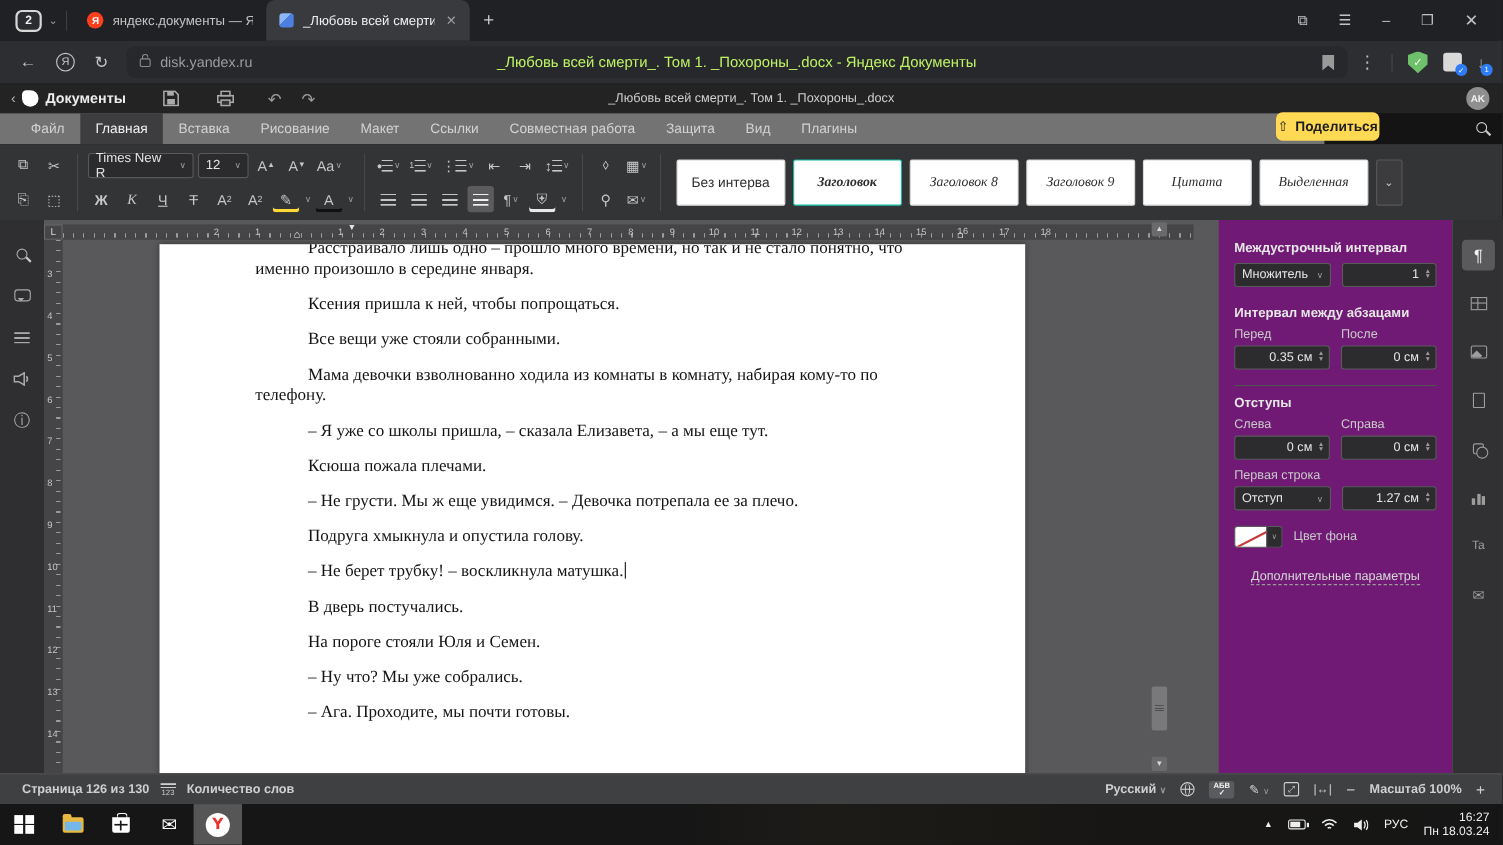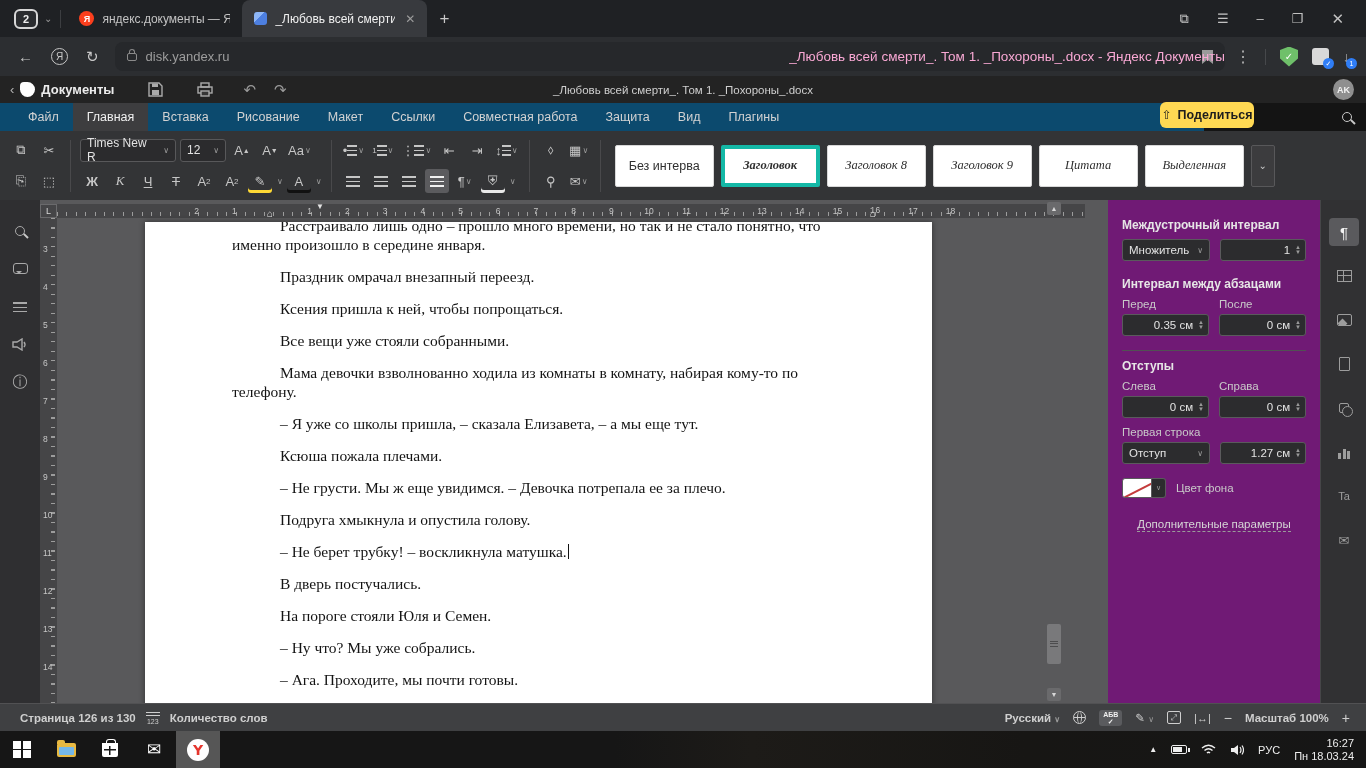--- a/index.html
+++ b/index.html
@@ -28,21 +28,21 @@
 
   
   #addrbar { left:0; top:37px; width:1366px; height:39px; background:#2c2e31; display:flex; align-items:center; }
   .nav-ic { color:#c7c7c7; font-size:15px; margin-left:18px; }
   .ya-nav { width:17px; height:17px; border-radius:50%; border:1.5px solid #c7c7c7; color:#c7c7c7; font-size:10px;
     display:flex; align-items:center; justify-content:center; margin-left:18px; }
   #urlpill { flex:1; height:29px; margin:0 10px 0 16px; background:#26282b; border-radius:8px; display:flex; align-items:center; position:relative; }
   .lock { width:10px; height:8px; border:1.5px solid #8a8a8a; border-radius:2px; margin-left:12px; position:relative; }
   .lock:before { content:""; position:absolute; left:1.5px; top:-5px; width:4px; height:4px; border:1.5px solid #8a8a8a; border-bottom:none; border-radius:3px 3px 0 0; }
   #url-host { color:#9d9d9d; font-size:13px; margin-left:9px; }
-  #url-title { position:absolute; left:0; right:0; text-align:right; color:#f9a8d4; font-size:13.5px; pointer-events:none; }
+  #url-title { position:absolute; left:0; right:0; text-align:center; color:#bef264; font-size:13.5px; pointer-events:none; }
   .bm-flag { margin-left:auto; margin-right:12px; }
   .addr-right { display:flex; align-items:center; gap:14px; padding-right:16px; color:#b9b9b9; }
   .shield { width:18px; height:20px; background:#6fc06a; clip-path:polygon(50% 0,100% 18%,100% 60%,50% 100%,0 60%,0 18%);
     display:flex; align-items:center; justify-content:center; color:#fff; font-size:10px; }
   .ext-ic { width:17px; height:17px; background:#d9d9d9; border-radius:3px; position:relative; }
   .badge-blue { position:absolute; right:-5px; bottom:-4px; width:11px; height:11px; border-radius:50%; background:#2f7df6;
     color:#fff; font-size:7px; display:flex; align-items:center; justify-content:center; }
   .dl-ic { position:relative; color:#b9b9b9; font-size:14px; }
 
   
@@ -50,21 +50,21 @@
   .back-ch { color:#b2b2b2; font-size:13px; margin-left:10px; }
   .docs-logo { width:15px; height:15px; background:#fff; border-radius:4px 50% 50% 50%; margin:0 6px; }
   #brand { font-size:13px; font-weight:700; color:#ececec; }
   .hdr-ic { margin-left:34px; opacity:.85; }
   .undo-redo { color:#9a9a9a; font-size:15px; margin-left:30px; }
   #doc-title { position:absolute; left:400px; right:400px; text-align:center; font-size:11.5px; color:#cfcfcf; white-space:nowrap; }
   .avatar { position:absolute; right:12px; top:3px; width:21px; height:21px; border-radius:50%; background:#8f8f8f;
     color:#f2f2f2; font-size:9px; font-weight:700; display:flex; align-items:center; justify-content:center; }
 
   
-  #menubar { left:0; top:103px; width:1204px; height:28px; background:#0c4a6e; display:flex; align-items:flex-end; }
+  #menubar { left:0; top:103px; width:1204px; height:28px; background:#737373; display:flex; align-items:flex-end; }
   #menu-tabs { display:flex; height:28px; margin-left:14px; }
   .menu-tab { padding:0 14px; display:flex; align-items:center; color:#d2d2d2; font-size:12.5px; height:28px; }
   .menu-tab.active { background:#3d3d3f; color:#f1f1f1; }
   #share-btn { position:absolute; left:1160px; top:102px; width:94px; height:26px; background:#ffd953; border-radius:6px;
     color:#1d1d1d; font-size:12.5px; font-weight:700; display:flex; align-items:center; justify-content:center; gap:6px; }
   .share-gl { font-size:12px; font-weight:400; }
   .search-gl { position:absolute; right:14px; top:108px; }
   .mag { width:10px; height:10px; border:1.7px solid #c9c9c9; border-radius:50%; position:relative; display:inline-block; }
   .mag:after { content:""; position:absolute; width:6px; height:1.7px; background:#c9c9c9; transform:rotate(45deg); right:-5px; bottom:-2px; }
 
@@ -82,21 +82,21 @@
   .u-yellow { box-shadow:inset 0 -3px 0 #ffd935; }
   .u-black { box-shadow:inset 0 -3px 0 #111; }
   .u-white { box-shadow:inset 0 -3px 0 #e8e8e8; }
   .lines-ic { display:inline-block; width:14px; height:11px;
     background:repeating-linear-gradient(to bottom,#c6c6c6 0 1.6px,transparent 1.6px 4.7px); }
   .lines-ic.active-l { background:repeating-linear-gradient(to bottom,#f0f0f0 0 1.6px,transparent 1.6px 4.7px); }
   #styles-gallery { display:flex; gap:7px; margin-left:14px; align-items:center; }
   .style-card { width:99px; height:42px; background:#fff; border:1px solid #d8d8d8; border-radius:2px; color:#2f2f2f;
     font-size:12.5px; display:flex; align-items:center; justify-content:center; white-space:nowrap; overflow:hidden;
     font-family:"Liberation Sans",sans-serif; }
-  .style-card.sel { border:4px solid #14b8a6; font-weight:700; }
+  .style-card.sel { border:1px solid #14b8a6; font-weight:700; }
   .style-card.it { font-style:italic; font-family:"Liberation Serif",serif; }
   .gal-caret { width:24px; height:42px; background:#3c3c3e; border:1px solid #58585a; border-radius:2px; color:#c9c9c9;
     display:flex; align-items:center; justify-content:center; font-size:10px; }
 
   
   #main { left:0; top:200px; width:1366px; height:503px; background:#59595b; overflow:hidden; }
   #leftpanel { left:0; top:0; width:40px; height:503px; background:#2f2f31; display:flex; flex-direction:column; align-items:center; gap:21px; padding-top:22px; }
   #leftpanel .lp { color:#a9a9a9; height:17px; display:flex; align-items:center; }
   .bubble { width:15px; height:11px; border:1.5px solid #a9a9a9; border-radius:3px; position:relative; }
   .bubble:after { content:""; position:absolute; left:2px; bottom:-4px; border:3px solid transparent; border-top-color:#a9a9a9; }
@@ -446,21 +446,20 @@
       <span class="vnum" style="top: 292px;">10</span>
       <span class="vnum" style="top: 330px;">11</span>
       <span class="vnum" style="top: 368px;">12</span>
       <span class="vnum" style="top: 406px;">13</span>
       <span class="vnum" style="top: 444px;">14</span>
     </div>
 
   <div id="page" class="abs">
     <div id="doc-content">
         <p>Расстраивало лишь одно – прошло много времени, но так и не стало понятно, что именно произошло в середине января.</p>
-        <p>Праздник омрачал внезапный переезд.</p>
         <p>Ксения пришла к ней, чтобы попрощаться.</p>
         <p>Все вещи уже стояли собранными.</p>
         <p>Мама девочки взволнованно ходила из комнаты в комнату, набирая кому-то по телефону.</p>
         <p>– Я уже со школы пришла, – сказала Елизавета, – а мы еще тут.</p>
         <p>Ксюша пожала плечами.</p>
         <p>– Не грусти. Мы ж еще увидимся. – Девочка потрепала ее за плечо.</p>
         <p>Подруга хмыкнула и опустила голову.</p>
         <p>– Не берет трубку! – воскликнула матушка.<span class="caret-bar"></span></p>
         <p>В дверь постучались.</p>
         <p>На пороге стояли Юля и Семен.</p>

